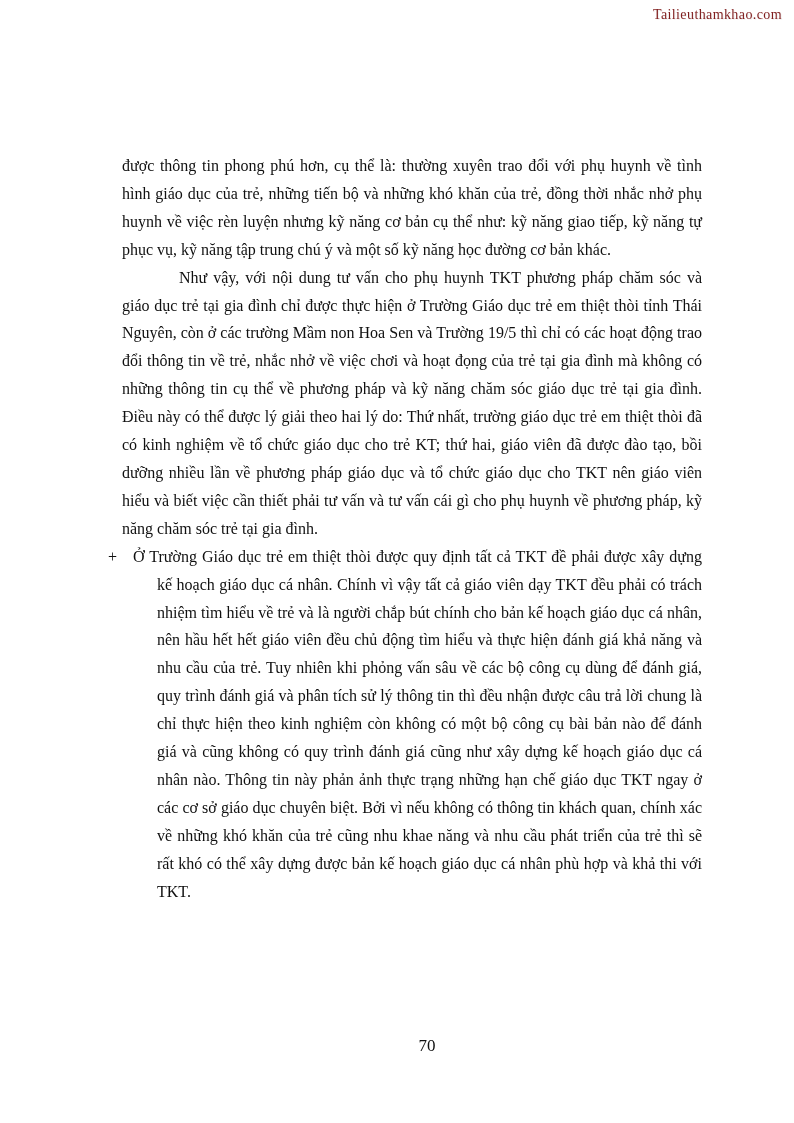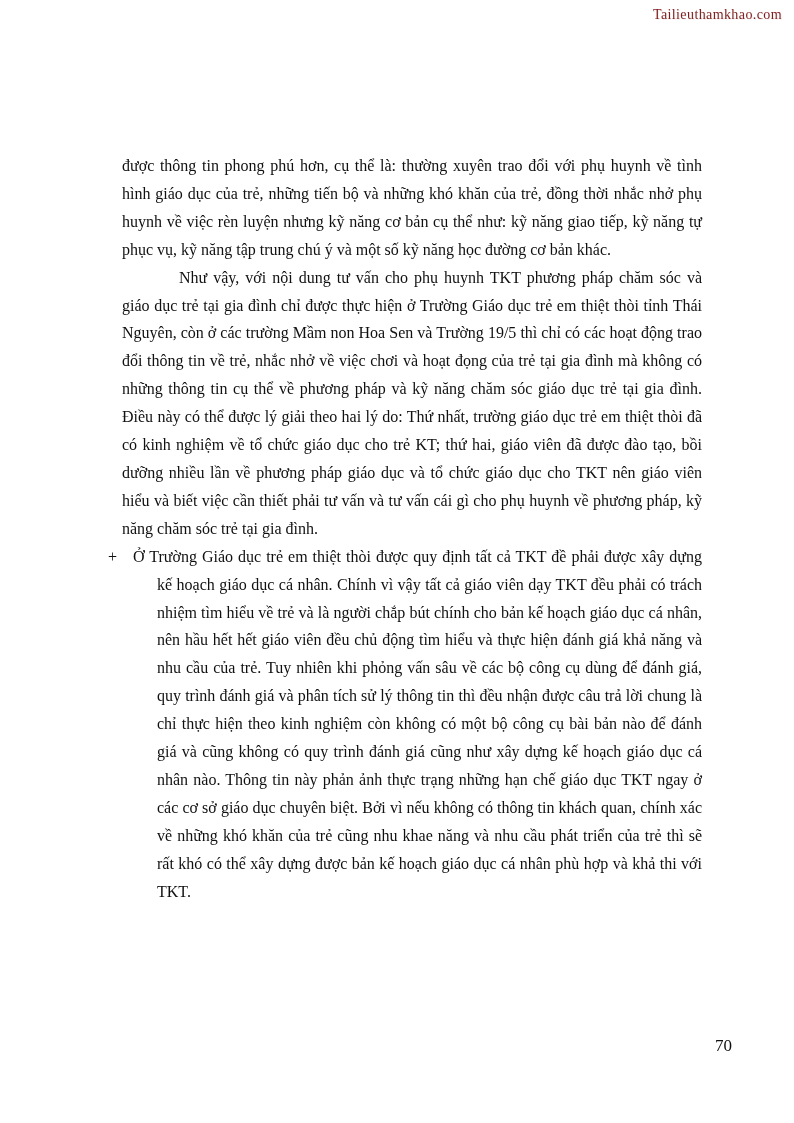--- a/index.html
+++ b/index.html
@@ -59,21 +59,21 @@
     position: absolute;
     left: -49px;
     top: 0;
     text-indent: 0;
   }
   .page-number {
     position: absolute;
     top: 1036px;
     left: 122px;
     width: 610px;
-    text-align: right;
+    text-align: center;
     font-size: 17px;
     font-family: "Liberation Serif", serif;
     color: #101010;
   }
 </style>
 </head>
 <body>
 
 <div class="page">
 

